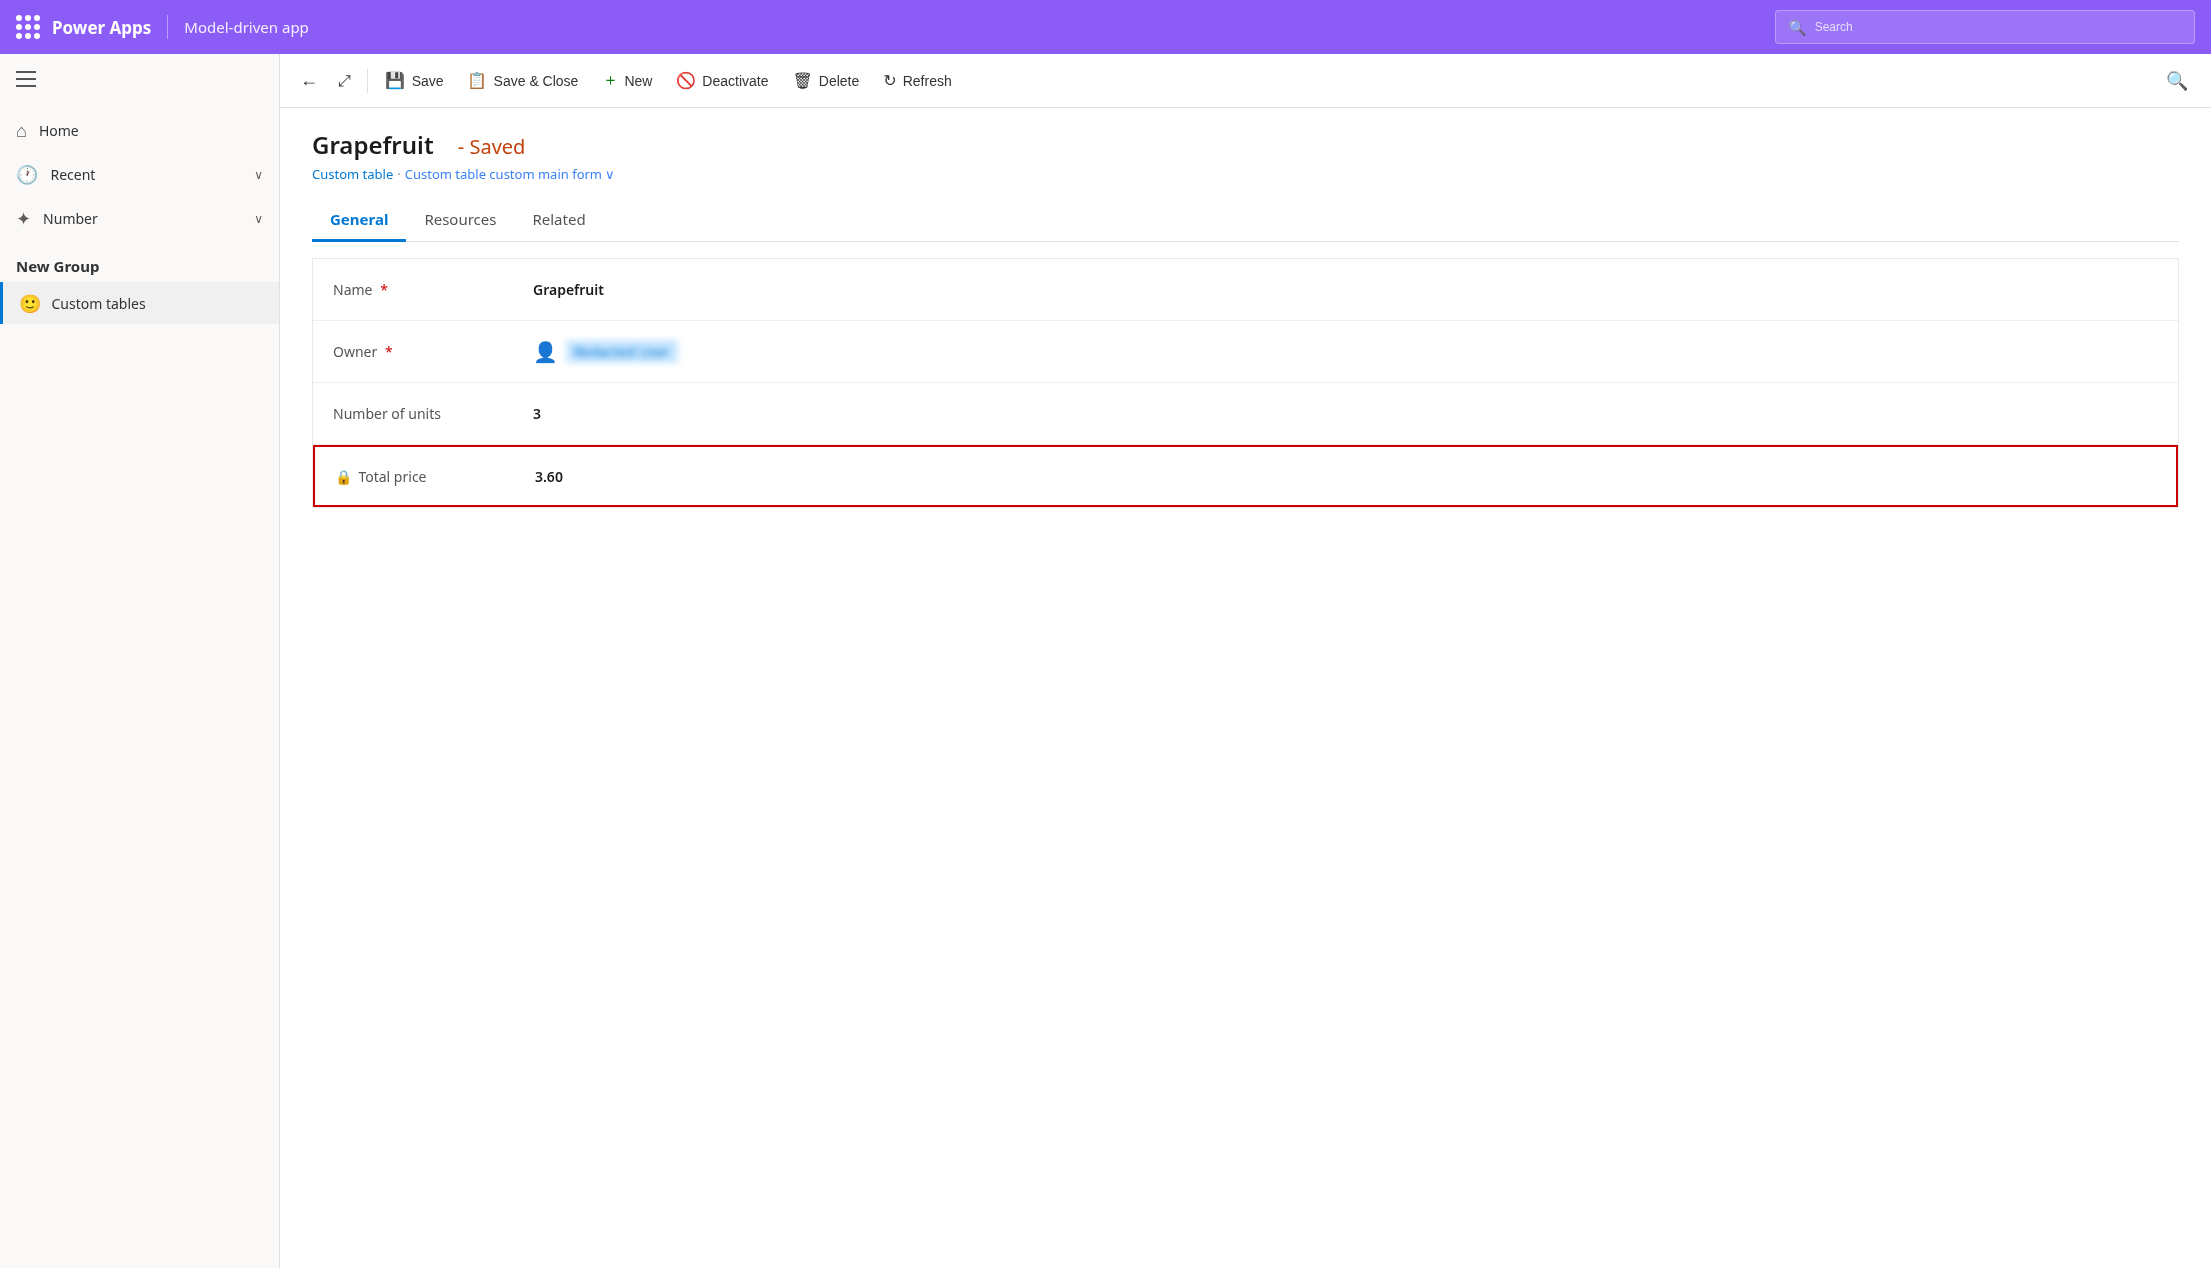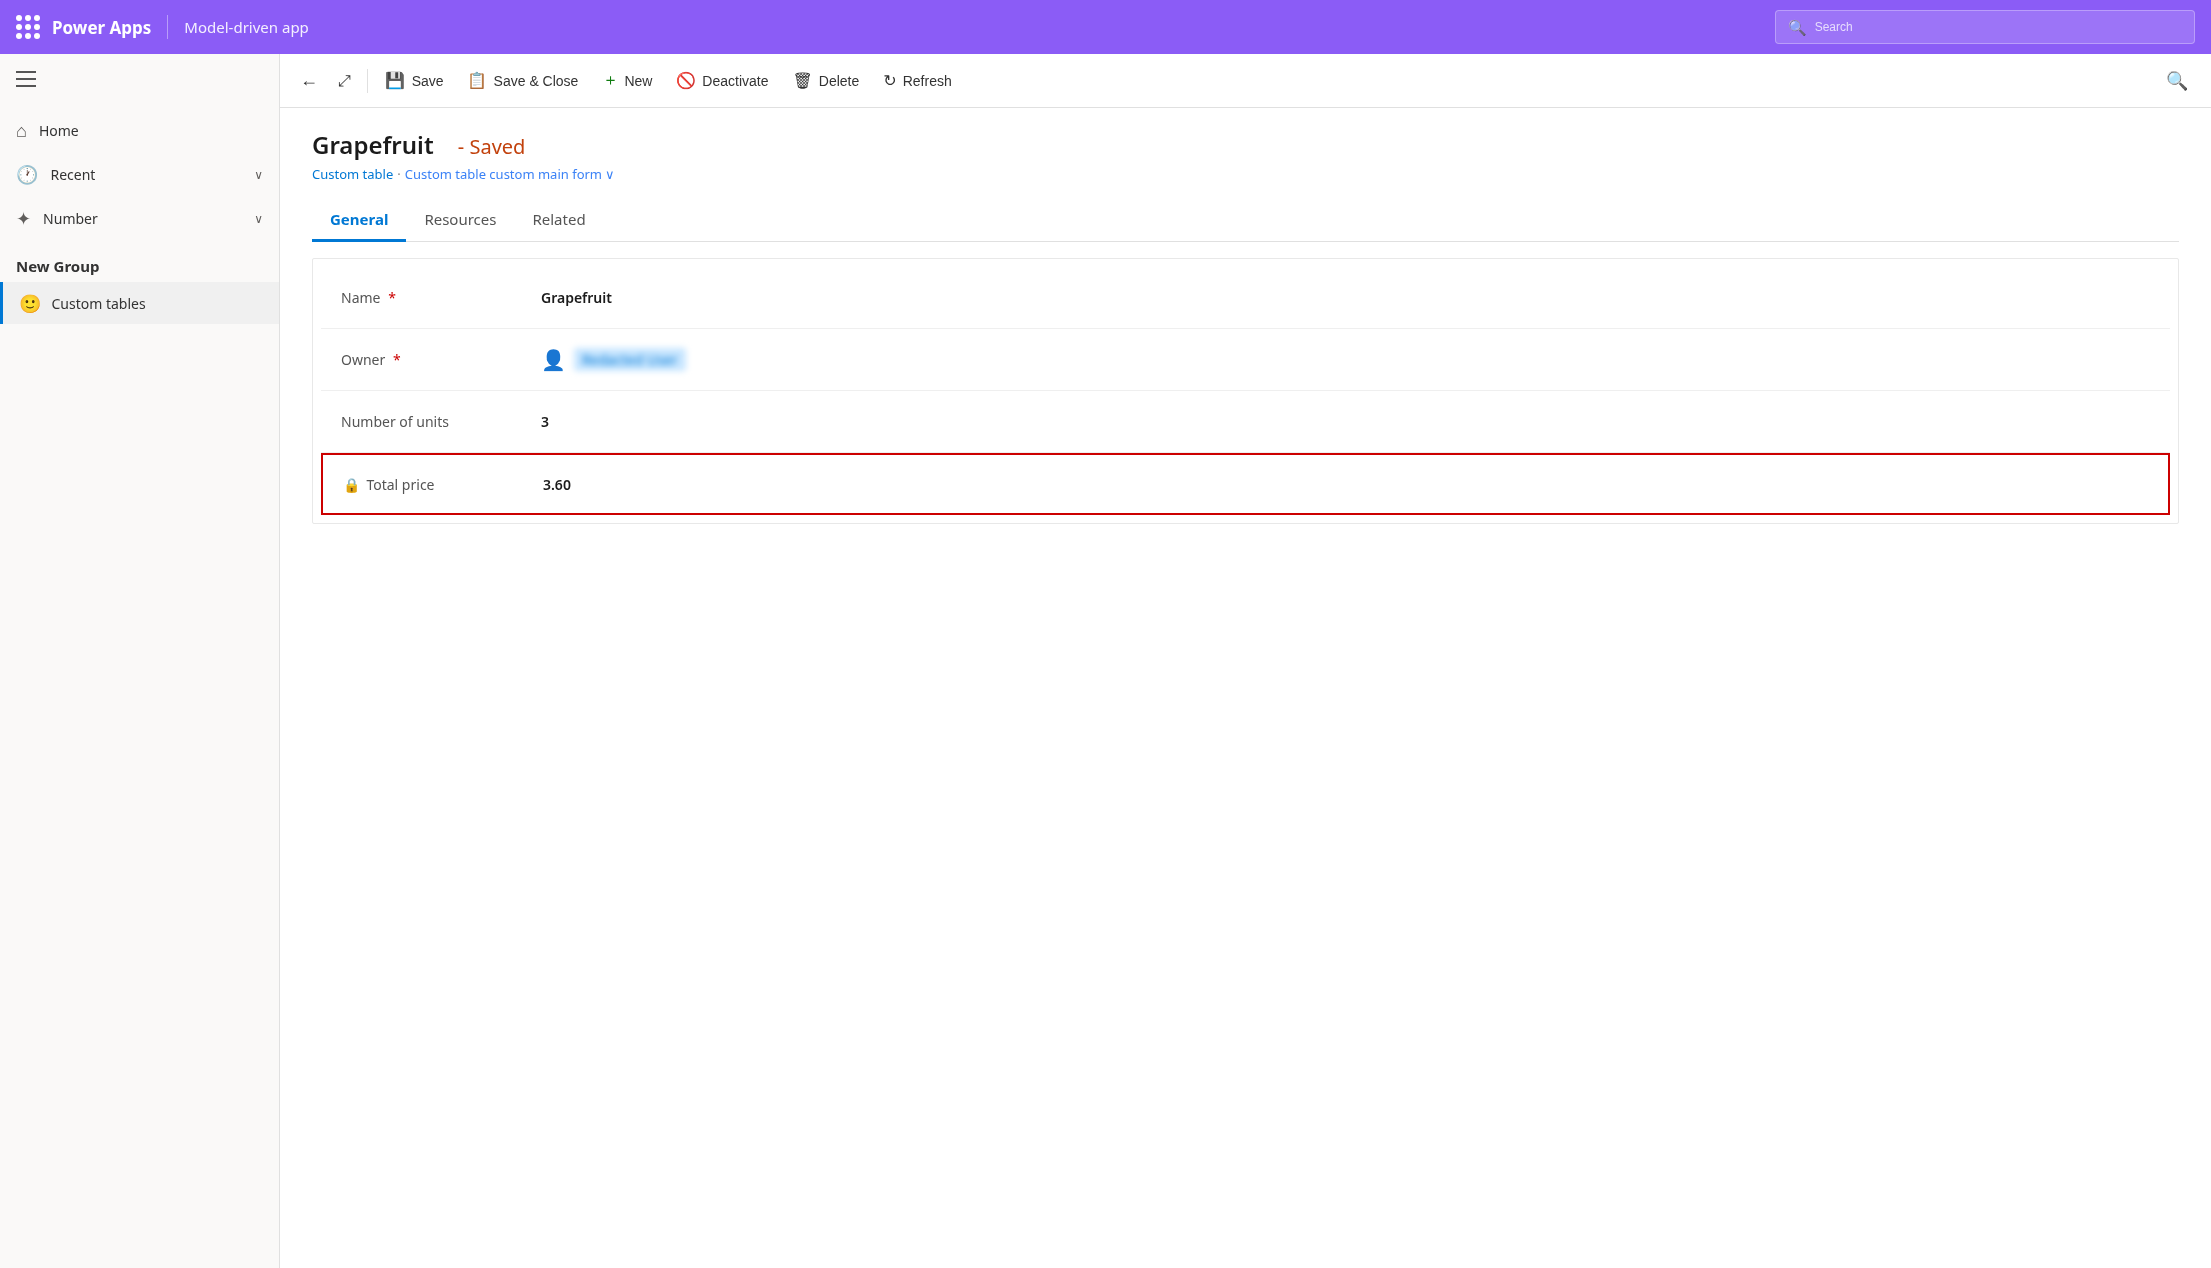--- a/index.html
+++ b/index.html
@@ -219,21 +219,21 @@
       border-bottom: 3px solid #0078d4;
       font-weight: 700;
     }
 
     
     .form-section {
       background: white;
       margin-top: 16px;
       border: 1px solid #e8e8e8;
       border-radius: 2px;
-      padding: 8px;
+      padding: 0;
     }
     .form-field {
       display: flex;
       align-items: center;
       padding: 16px 20px;
       border-bottom: 1px solid #efefef;
       min-height: 62px;
     }
     .form-field:last-child { border-bottom: none; }
     .field-label {

